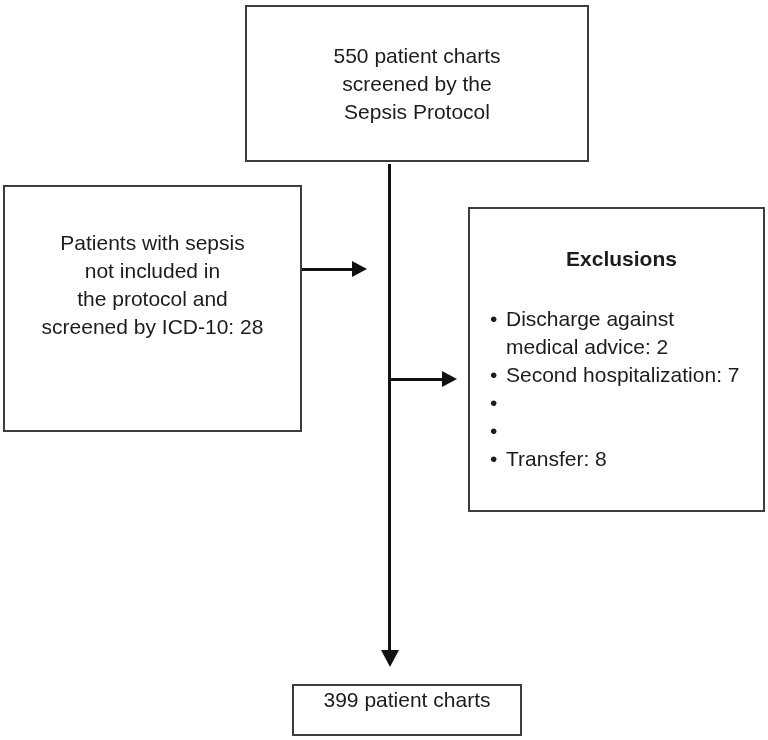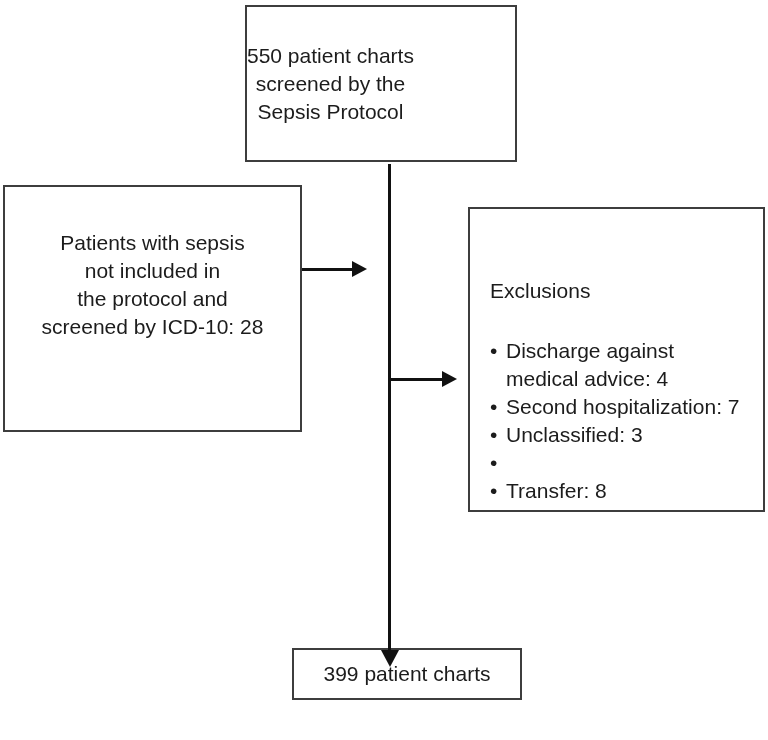--- a/index.html
+++ b/index.html
@@ -27,53 +27,52 @@
     background: var(--background);
     font-size: 21px;
     line-height: 28px;
     color: var(--text);
   }
   .box-text {
     white-space: pre-line;
     text-align: center;
   }
   .top-box {
-    left: 245px; top: 5px; width: 272px; height: 157px;
-    display: flex; align-items: center; 
+    left: 245px; top: 5px; width: 344px; height: 157px;
+    display: flex; align-items: center; justify-content: center;
   }
   .left-box {
     left: 3px; top: 185px; width: 299px; height: 247px;
     padding-top: 42px;
     display: flex; justify-content: center;
   }
   .exclusions-box {
     left: 468px; top: 207px; width: 297px; height: 305px;
     padding: 36px 10px 0 20px;
   }
   .exclusions-title {
-    font-weight: normal;
-    text-align: left;
+    font-weight: bold;
+    text-align: center;
     margin-bottom: 32px;
-    margin-top: 32px;
   }
   .bullet-list { }
   .bullet-item {
     display: flex;
     align-items: flex-start;
   }
   .bullet-glyph {
     flex: 0 0 16px;
     width: 16px;
   }
   .bullet-text {
     white-space: pre-line;
   }
   .bottom-box {
-    left: 292px; top: 648px; width: 230px; height: 52px;
-    display: flex; align-items: center; justify-content: center;
+    left: 292px; top: 684px; width: 230px; height: 52px;
+    display: flex; justify-content: center;
   }
   .arrow-shaft-v {
     position: absolute;
     left: 388px; top: 164px;
     width: 3px; height: 487px;
     background: var(--arrow);
   }
   .arrow-head-down {
     position: absolute;
     left: 381px; top: 650px;
@@ -128,29 +127,28 @@
 the protocol and
 screened by ICD-10: 28</div>
   </div>
 
   <div class="box exclusions-box">
     <div class="exclusions-title">Exclusions</div>
     <div class="bullet-list">
       <div class="bullet-item">
         <span class="bullet-glyph">•</span>
         <span class="bullet-text">Discharge against
-medical advice: 4</span>
+medical advice: 2</span>
       </div>
       <div class="bullet-item">
         <span class="bullet-glyph">•</span>
         <span class="bullet-text">Second hospitalization: 7</span>
       </div>
       <div class="bullet-item">
         <span class="bullet-glyph">•</span>
-        <span class="bullet-text">Unclassified: 3</span>
       </div>
       <div class="bullet-item">
         <span class="bullet-glyph">•</span>
       </div>
       <div class="bullet-item">
         <span class="bullet-glyph">•</span>
         <span class="bullet-text">Transfer: 8</span>
       </div>
     </div>
   </div>

